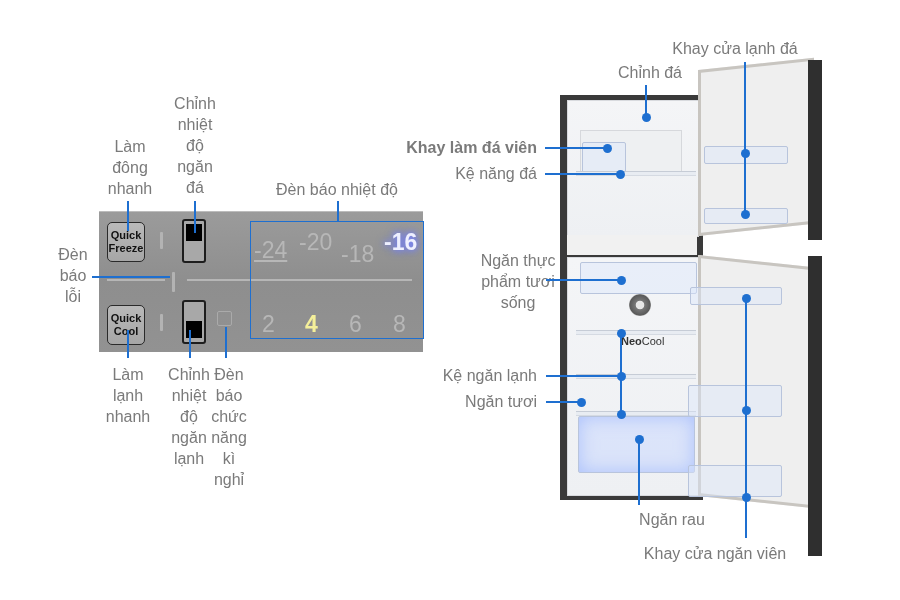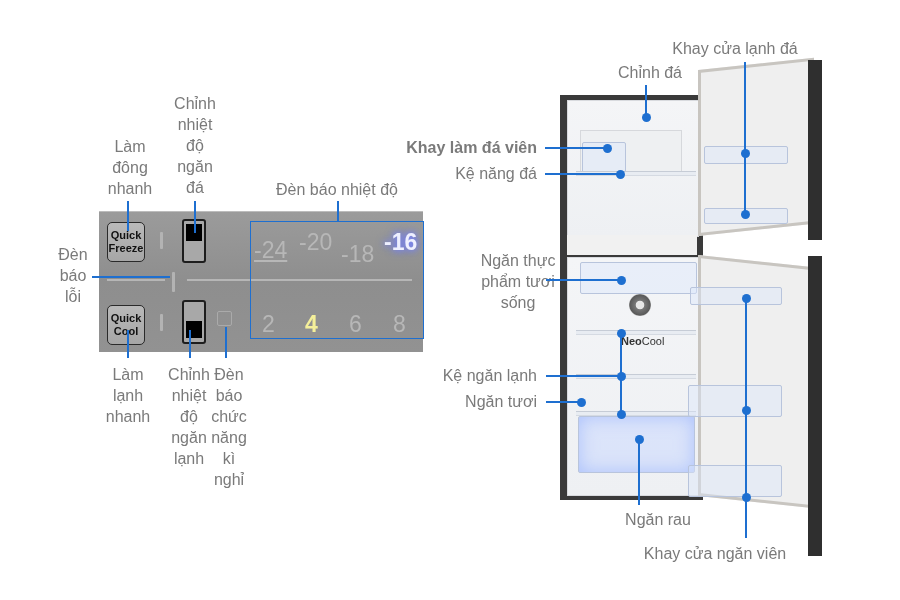--- a/index.html
+++ b/index.html
@@ -169,19 +169,19 @@
 <div class="ln" style="left:546px;top:375px;width:74px;height:1.5px;"></div>
 <div class="dot" style="left:621px;top:376px;"></div>
 <div class="dot" style="left:621px;top:414px;"></div>
 
 <div class="lbl r" style="left:440px;top:391px;width:97px;">Ngăn tươi</div>
 <div class="ln" style="left:546px;top:401px;width:34px;height:1.5px;"></div>
 <div class="dot" style="left:581px;top:402px;"></div>
 
 <div class="dot" style="left:639px;top:439px;"></div>
 <div class="ln" style="left:638px;top:439px;width:1.5px;height:66px;"></div>
-<div class="lbl" style="left:608px;top:509px;width:100px;text-align:center;">Ngăn rau</div>
+<div class="lbl" style="left:622px;top:509px;width:100px;text-align:center;">Ngăn rau</div>
 
 <div class="ln" style="left:745px;top:298px;width:1.5px;height:240px;"></div>
 <div class="dot" style="left:746px;top:298px;"></div>
 <div class="dot" style="left:746px;top:410px;"></div>
 <div class="dot" style="left:746px;top:497px;"></div>
 <div class="lbl" style="left:630px;top:543px;width:170px;">Khay cửa ngăn viên</div>
 
 </body></html>

